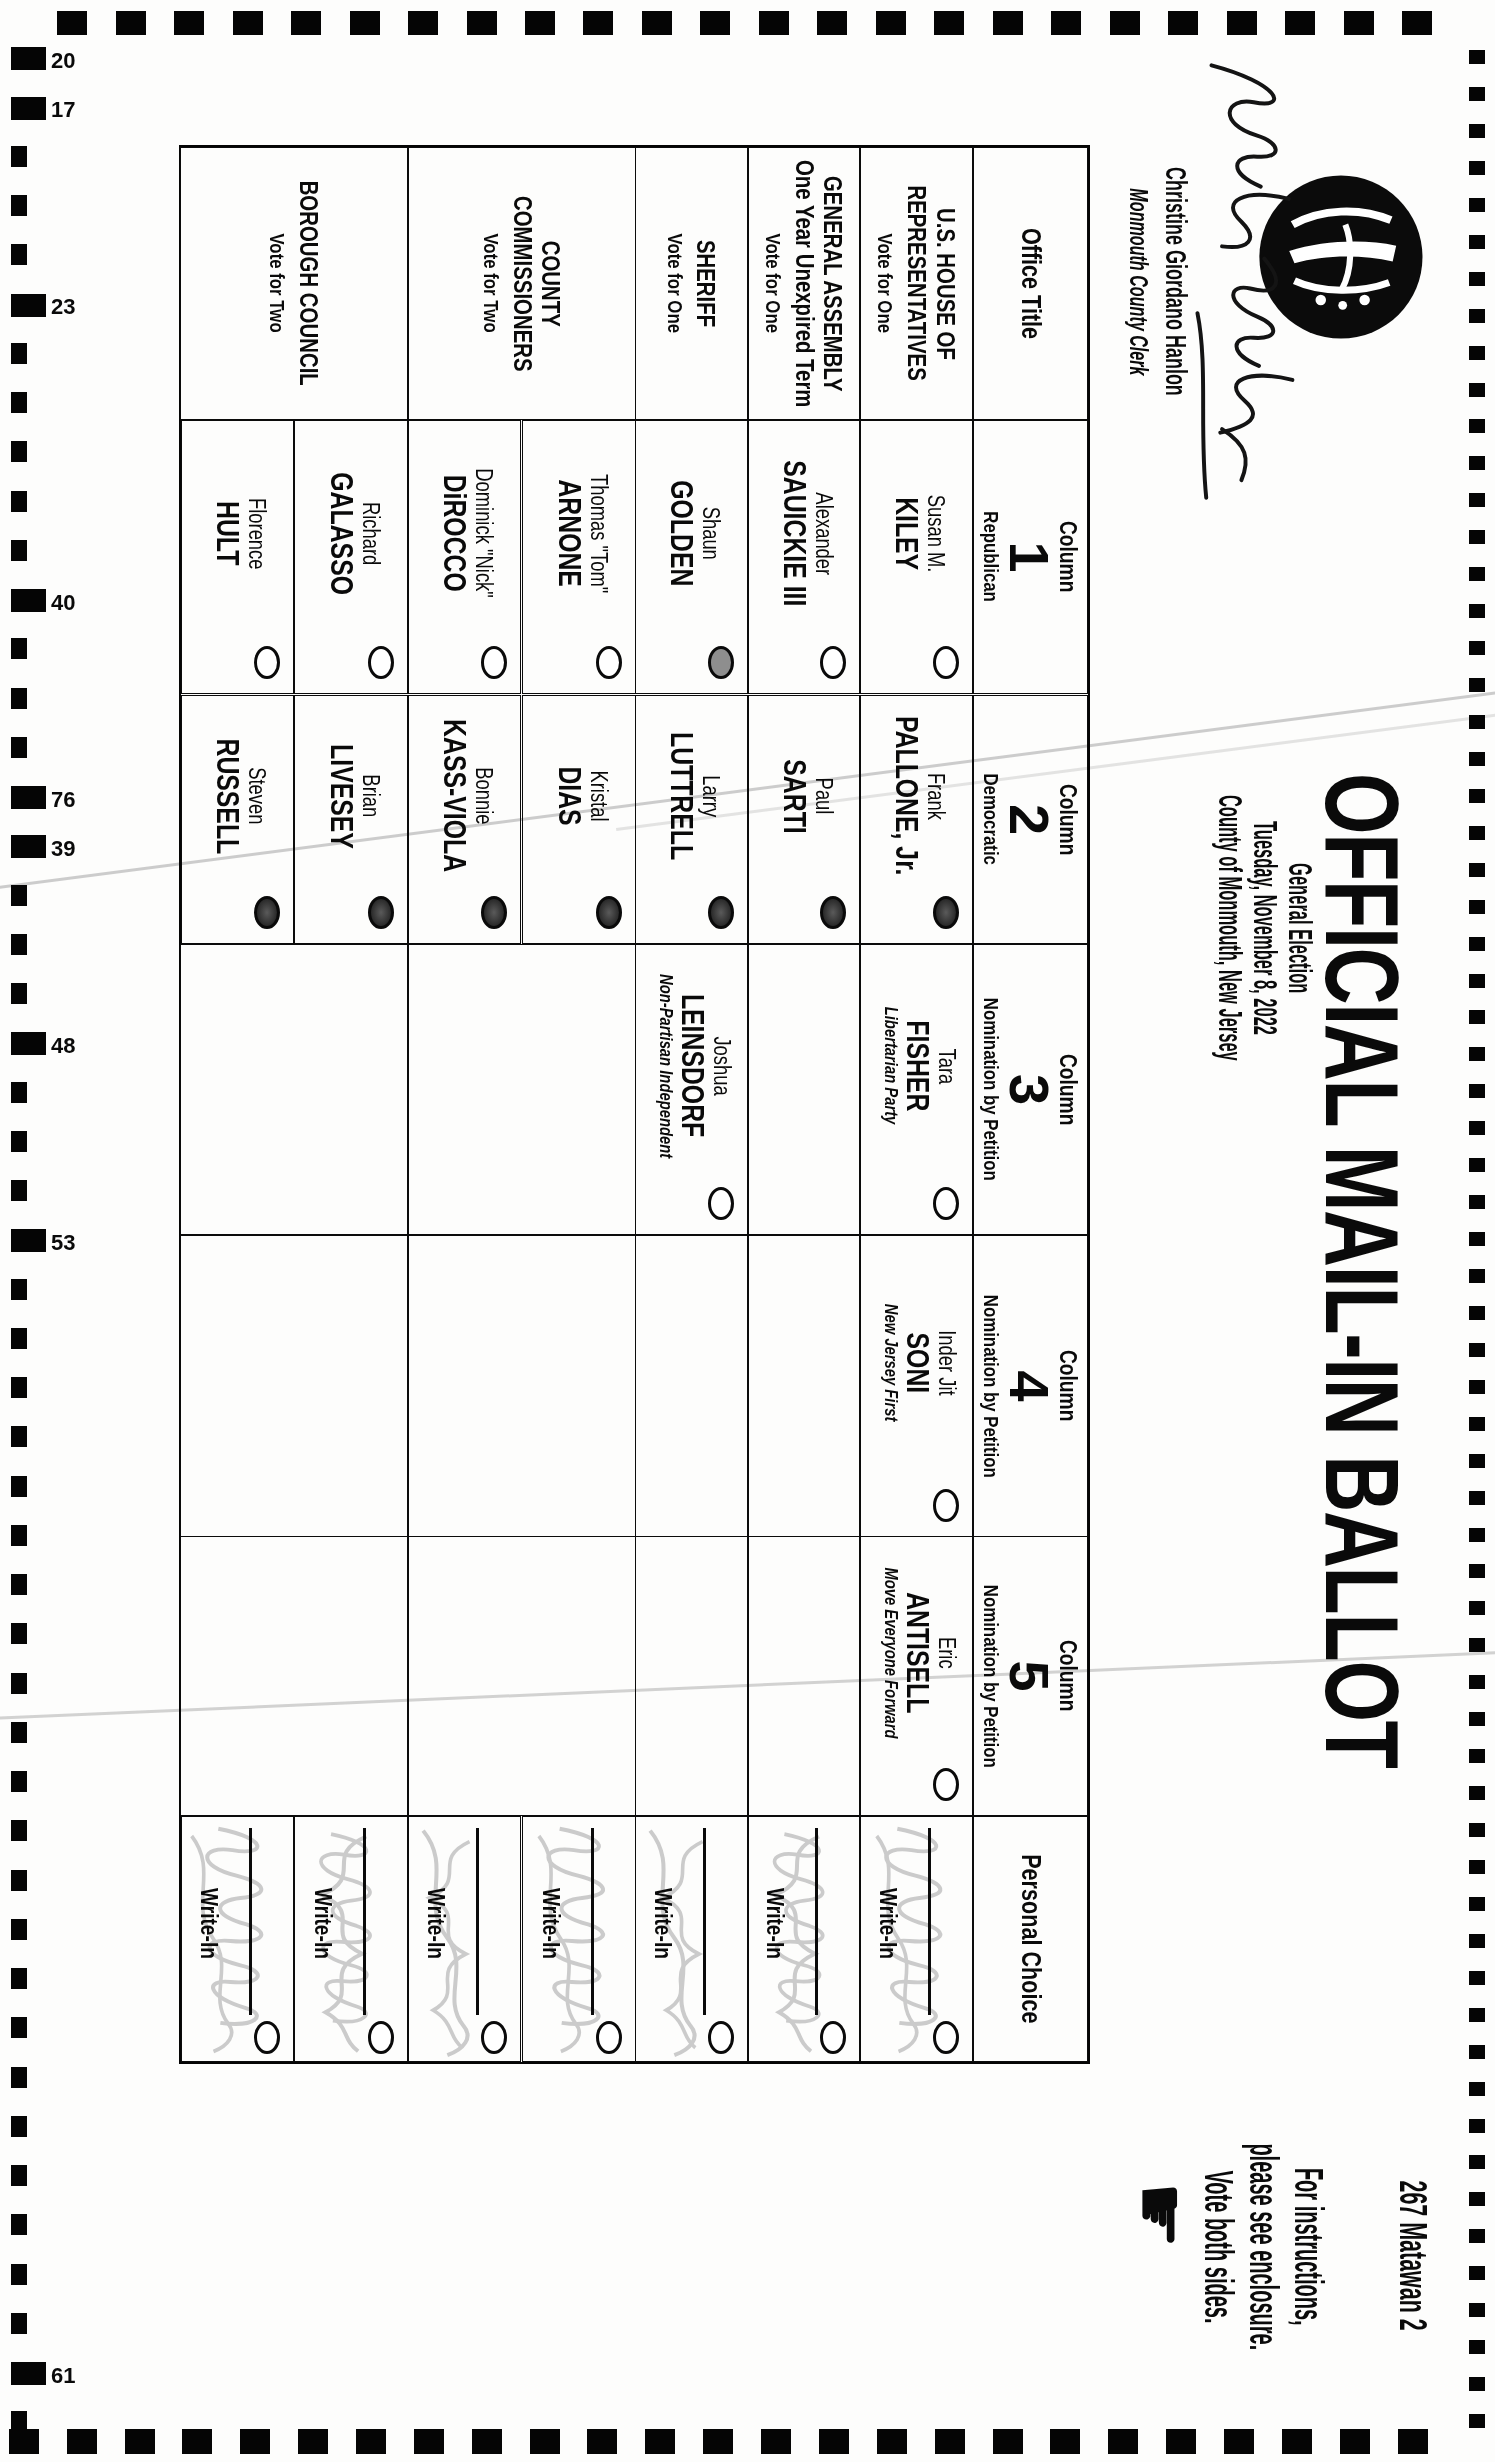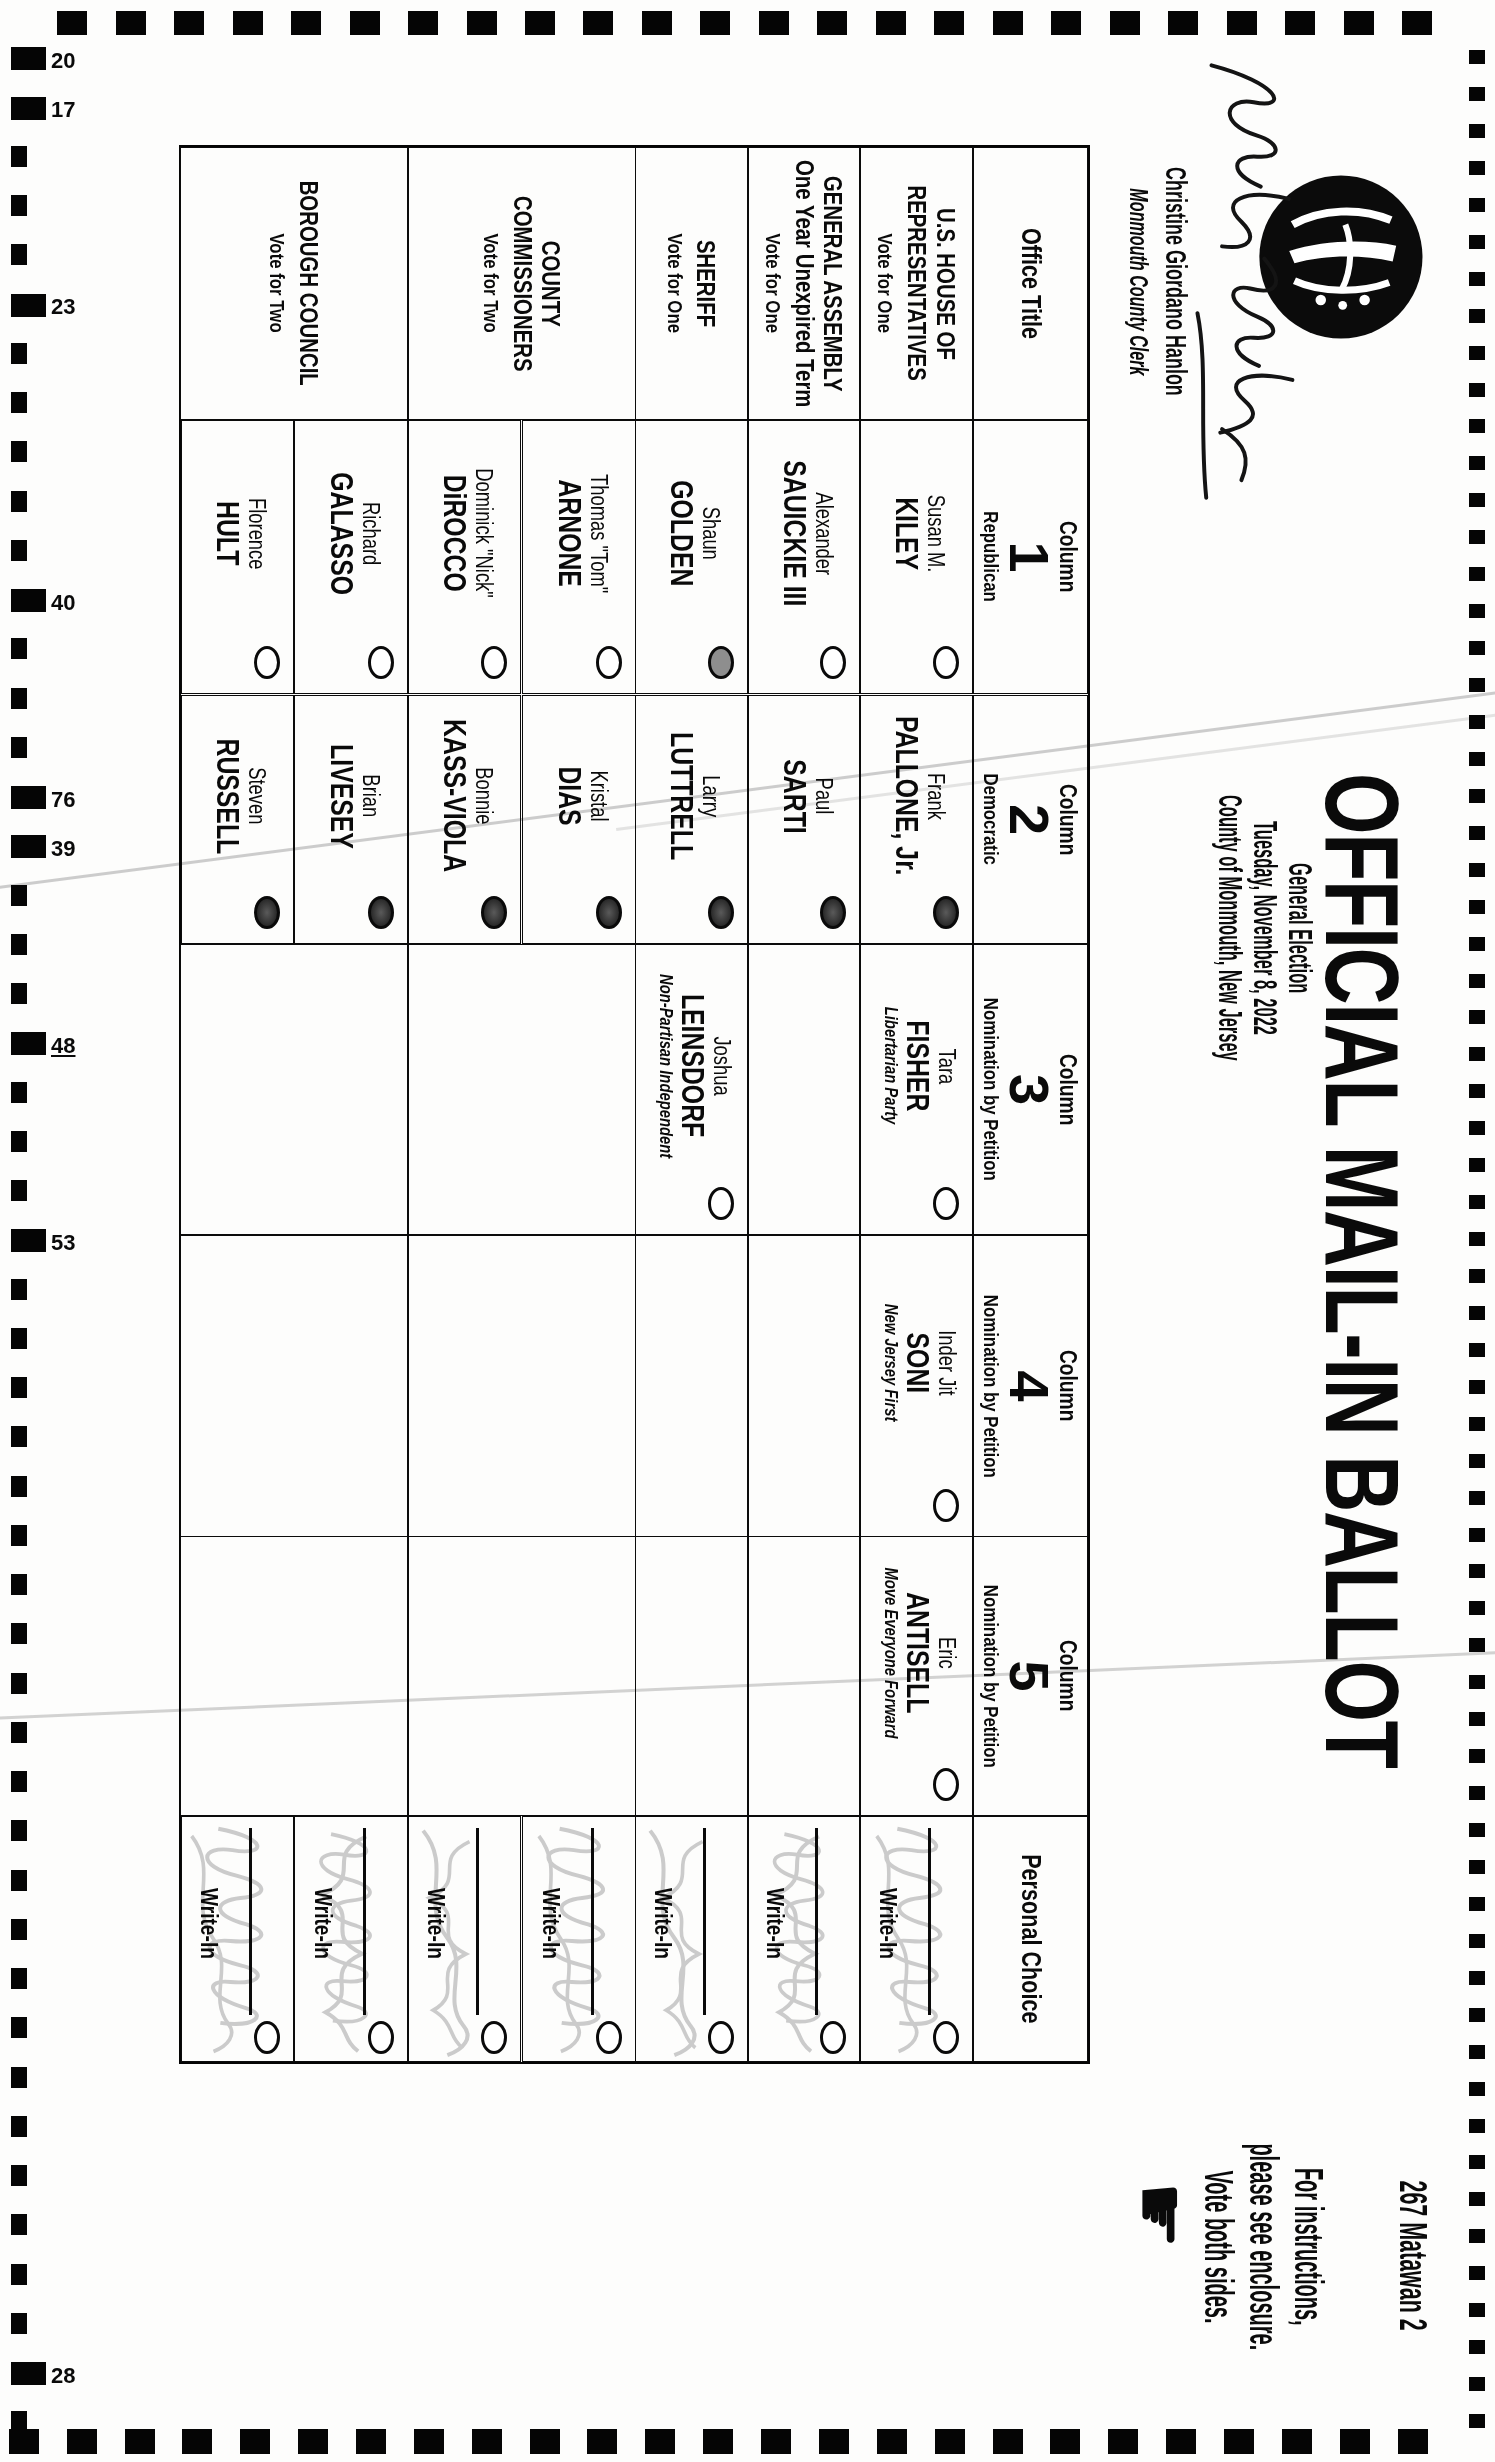--- a/index.html
+++ b/index.html
@@ -202,21 +202,21 @@
       <div class="tmark" style="left: 10.6px; top: 688px; width: 16.7px; height: 21px;"></div>
       <div class="tmark" style="left: 10.6px; top: 737px; width: 16.7px; height: 21px;"></div>
       <div class="tmark" style="left: 10.6px; top: 786px; width: 35px; height: 23px;"></div>
       <div class="edge-label" style="left: 51px; top: 789px;">76</div>
       <div class="tmark" style="left: 10.6px; top: 835px; width: 35px; height: 23px;"></div>
       <div class="edge-label" style="left: 51px; top: 838px;">39</div>
       <div class="tmark" style="left: 10.6px; top: 885px; width: 16.7px; height: 21px;"></div>
       <div class="tmark" style="left: 10.6px; top: 934px; width: 16.7px; height: 21px;"></div>
       <div class="tmark" style="left: 10.6px; top: 983px; width: 16.7px; height: 21px;"></div>
       <div class="tmark" style="left: 10.6px; top: 1032px; width: 35px; height: 23px;"></div>
-      <div class="edge-label" style="left: 51px; top: 1035px; text-decoration: underline;">48</div>
+      <div class="edge-label" style="left: 51px; top: 1035px;">48</div>
       <div class="tmark" style="left: 10.6px; top: 1082px; width: 16.7px; height: 21px;"></div>
       <div class="tmark" style="left: 10.6px; top: 1131px; width: 16.7px; height: 21px;"></div>
       <div class="tmark" style="left: 10.6px; top: 1180px; width: 16.7px; height: 21px;"></div>
       <div class="tmark" style="left: 10.6px; top: 1229px; width: 35px; height: 23px;"></div>
       <div class="edge-label" style="left: 51px; top: 1232px;">53</div>
       <div class="tmark" style="left: 10.6px; top: 1279px; width: 16.7px; height: 21px;"></div>
       <div class="tmark" style="left: 10.6px; top: 1328px; width: 16.7px; height: 21px;"></div>
       <div class="tmark" style="left: 10.6px; top: 1377px; width: 16.7px; height: 21px;"></div>
       <div class="tmark" style="left: 10.6px; top: 1426px; width: 16.7px; height: 21px;"></div>
       <div class="tmark" style="left: 10.6px; top: 1476px; width: 16.7px; height: 21px;"></div>
@@ -231,21 +231,21 @@
       <div class="tmark" style="left: 10.6px; top: 1919px; width: 16.7px; height: 21px;"></div>
       <div class="tmark" style="left: 10.6px; top: 1968px; width: 16.7px; height: 21px;"></div>
       <div class="tmark" style="left: 10.6px; top: 2017px; width: 16.7px; height: 21px;"></div>
       <div class="tmark" style="left: 10.6px; top: 2067px; width: 16.7px; height: 21px;"></div>
       <div class="tmark" style="left: 10.6px; top: 2116px; width: 16.7px; height: 21px;"></div>
       <div class="tmark" style="left: 10.6px; top: 2165px; width: 16.7px; height: 21px;"></div>
       <div class="tmark" style="left: 10.6px; top: 2214px; width: 16.7px; height: 21px;"></div>
       <div class="tmark" style="left: 10.6px; top: 2264px; width: 16.7px; height: 21px;"></div>
       <div class="tmark" style="left: 10.6px; top: 2313px; width: 16.7px; height: 21px;"></div>
       <div class="tmark" style="left: 10.6px; top: 2362px; width: 35px; height: 23px;"></div>
-      <div class="edge-label" style="left: 51px; top: 2365px;">28</div>
+      <div class="edge-label" style="left: 51px; top: 2365px;">61</div>
       <div class="tmark" style="left: 10.6px; top: 2411px; width: 16.7px; height: 21px;"></div>
     </div>
 
   <div id="land">
 
     <svg class="abs" style="left:172px;top:69px" width="171" height="171" viewBox="0 0 195 195">
       <circle cx="97" cy="97" r="93" fill="#0b0b0b"></circle>
       <path d="M55,40 C40,75 42,120 60,152" stroke="#fff" stroke-width="9" fill="none"></path>
       <path d="M84,34 C76,70 78,118 90,156 L104,150 C94,116 94,72 102,38 Z" fill="#fff"></path>
       <path d="M126,42 C138,74 138,120 124,150" stroke="#fff" stroke-width="8" fill="none"></path>

